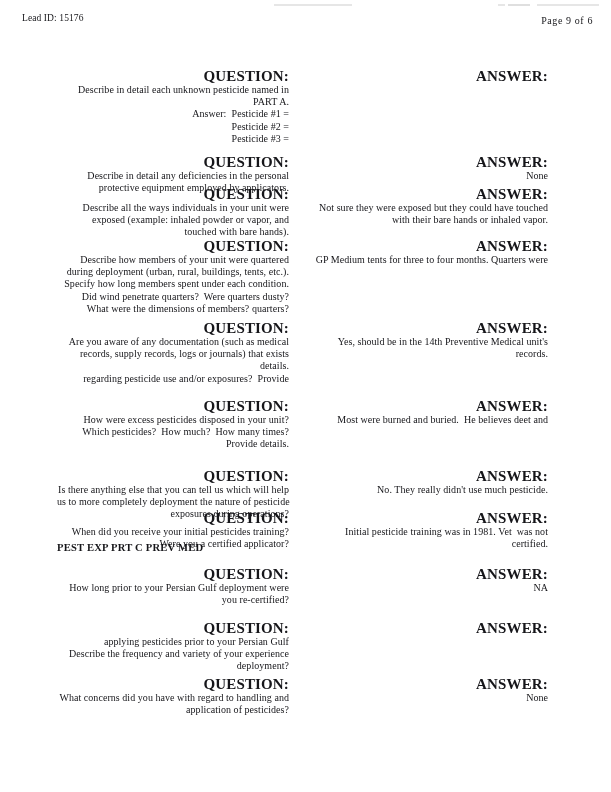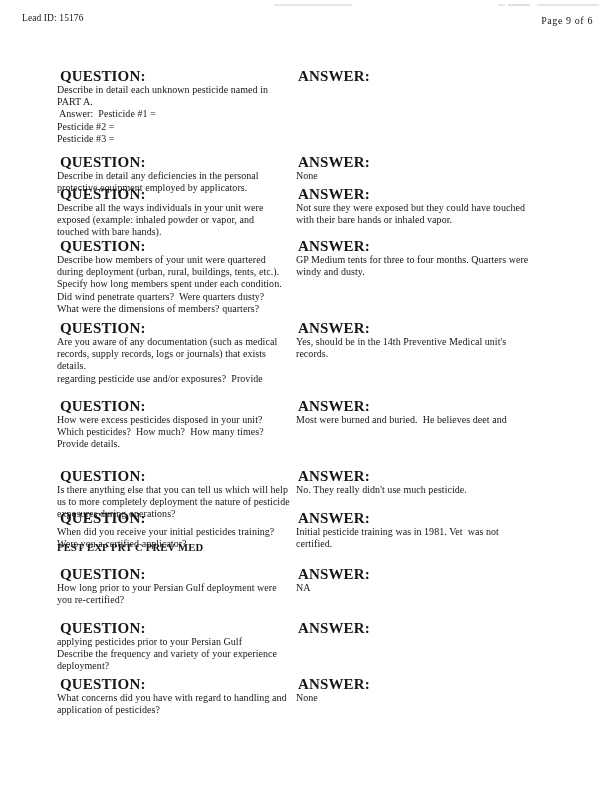--- a/index.html
+++ b/index.html
@@ -14,20 +14,21 @@
     position: relative;
     font-family: "Liberation Serif", "DejaVu Serif", serif;
     color: #16161a;
     overflow: hidden;
   }
 
   .page {
     position: absolute;
     inset: 0;
     background: #ffffff;
+    text-align: right;
   }
 
   
   .scan-artifact {
     position: absolute;
     height: 2px;
     background: #e2e2e2;
     opacity: .85;
   }
   .scan-artifact.a1 { left: 274px; top: 4px;  width: 78px; }
@@ -188,21 +189,20 @@
             <span class="ln">during deployment (urban, rural, buildings, tents, etc.).</span>
             <span class="ln">Specify how long members spent under each condition.</span>
             <span class="ln">Did wind penetrate quarters?  Were quarters dusty?</span>
             <span class="ln">What were the dimensions of members? quarters?</span>
           </p>
         </div>
         <div class="col col-a">
           <div class="label a">ANSWER:</div>
           <p class="body-text">
             <span class="ln">GP Medium tents for three to four months. Quarters were</span>
-            <span class="ln">windy and dusty.</span>
           </p>
         </div>
       </div>
       <div class="qa-row" style="position: absolute; left: 0px; right: 0px; top: 252px;">
         <div class="col col-q">
           <div class="label q">QUESTION:</div>
           <p class="body-text">
             <span class="ln">Are you aware of any documentation (such as medical</span>
             <span class="ln">records, supply records, logs or journals) that exists</span>
             <span class="ln">details.</span>

